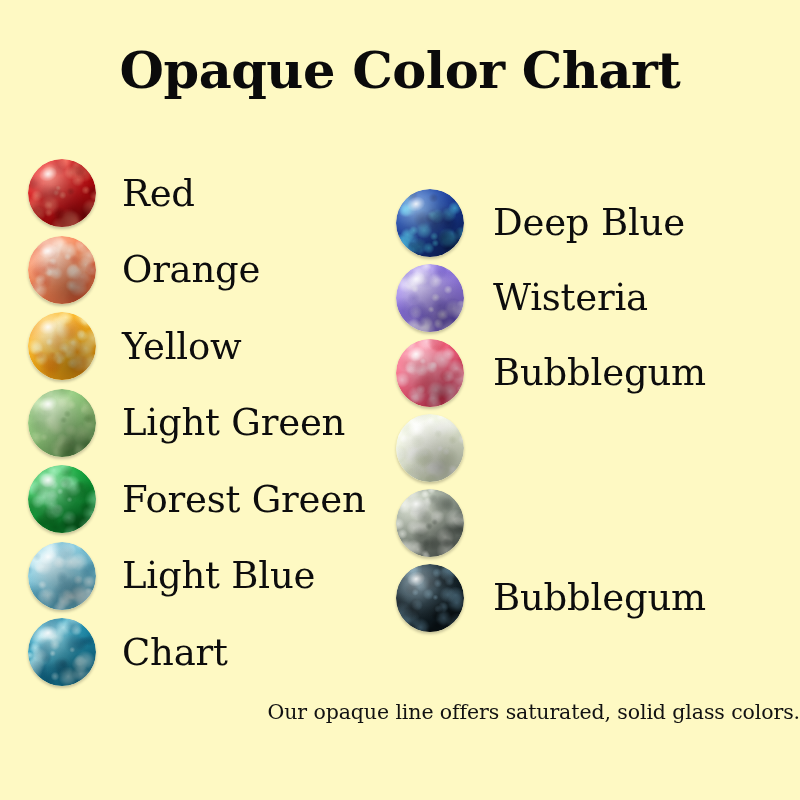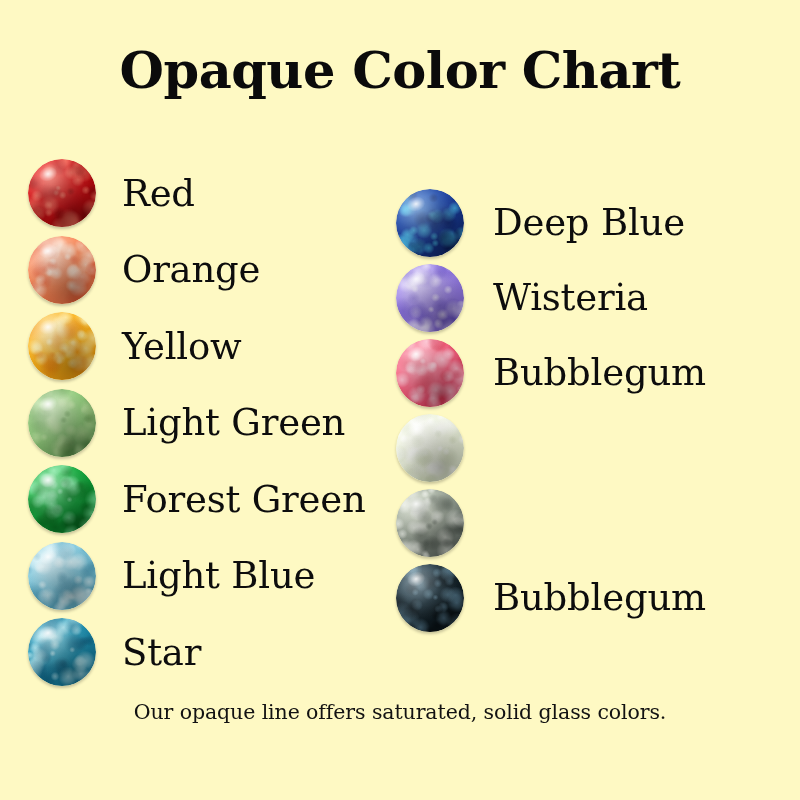--- a/index.html
+++ b/index.html
@@ -115,21 +115,21 @@
     letter-spacing: -0.2px;
   }
   .col-right .swatch-label { margin-left: 29px; }
 
   
   .footnote {
     position: absolute;
     left: 0;
     top: 698px;
     width: 800px;
-    text-align: center;
+    text-align: right;
     font-family: "DejaVu Serif", serif;
     font-size: 20.5px;
     color: #121212;
     line-height: 1.45;
     letter-spacing: -0.1px;
   }
   .footnote div { white-space: nowrap; }
 </style>
 </head>
 <body>
@@ -200,21 +200,21 @@
         <div class="swatch-label">Light Blue</div>
       </div>
       <div class="swatch-row">
         <div class="bead">
           <div class="base" style="background: radial-gradient(circle at 34% 30%, rgb(99, 200, 223) 0%, rgb(30, 147, 180) 46%, rgb(11, 94, 124) 100%);"></div>
           <div class="spec" style="background-image: radial-gradient(circle at 84.4% 63.2%, rgba(199, 238, 247, 0.75) 0%, rgba(199, 238, 247, 0.41) 7.9%, rgba(199, 238, 247, 0) 14.4%), radial-gradient(circle at 39.2% 39.5%, rgba(199, 238, 247, 0.75) 0%, rgba(199, 238, 247, 0.41) 5.1%, rgba(199, 238, 247, 0) 9.3%), radial-gradient(circle at 25.1% 23.7%, rgba(199, 238, 247, 0.75) 0%, rgba(199, 238, 247, 0.41) 6.7%, rgba(199, 238, 247, 0) 12.1%), radial-gradient(circle at 0% 0.7%, rgba(199, 238, 247, 0.75) 0%, rgba(199, 238, 247, 0.41) 3.1%, rgba(199, 238, 247, 0) 5.6%), radial-gradient(circle at 85% 97.2%, rgba(199, 238, 247, 0.75) 0%, rgba(199, 238, 247, 0.41) 4.6%, rgba(199, 238, 247, 0) 8.3%), radial-gradient(circle at 71.2% 17.6%, rgba(199, 238, 247, 0.75) 0%, rgba(199, 238, 247, 0.41) 4.3%, rgba(199, 238, 247, 0) 7.8%), radial-gradient(circle at 10.6% 44%, rgba(199, 238, 247, 0.75) 0%, rgba(199, 238, 247, 0.41) 4.5%, rgba(199, 238, 247, 0) 8.2%), radial-gradient(circle at 67.3% 1.6%, rgba(199, 238, 247, 0.75) 0%, rgba(199, 238, 247, 0.41) 8%, rgba(199, 238, 247, 0) 14.6%), radial-gradient(circle at 5.3% 78.7%, rgba(199, 238, 247, 0.75) 0%, rgba(199, 238, 247, 0.41) 7.1%, rgba(199, 238, 247, 0) 12.9%), radial-gradient(circle at 12.3% 68.7%, rgba(199, 238, 247, 0.75) 0%, rgba(199, 238, 247, 0.41) 6.2%, rgba(199, 238, 247, 0) 11.3%), radial-gradient(circle at 36.3% 52.1%, rgba(199, 238, 247, 0.75) 0%, rgba(199, 238, 247, 0.41) 3.1%, rgba(199, 238, 247, 0) 5.7%), radial-gradient(circle at 75.6% 68.1%, rgba(199, 238, 247, 0.75) 0%, rgba(199, 238, 247, 0.41) 6.4%, rgba(199, 238, 247, 0) 11.6%), radial-gradient(circle at 39.8% 85.7%, rgba(199, 238, 247, 0.75) 0%, rgba(199, 238, 247, 0.41) 3.5%, rgba(199, 238, 247, 0) 6.3%), radial-gradient(circle at 16.2% 54.9%, rgba(199, 238, 247, 0.75) 0%, rgba(199, 238, 247, 0.41) 5.9%, rgba(199, 238, 247, 0) 10.8%), radial-gradient(circle at 59.2% 86.1%, rgba(199, 238, 247, 0.75) 0%, rgba(199, 238, 247, 0.41) 7.8%, rgba(199, 238, 247, 0) 14.1%), radial-gradient(circle at 40.6% 27.1%, rgba(199, 238, 247, 0.75) 0%, rgba(199, 238, 247, 0.41) 7.8%, rgba(199, 238, 247, 0) 14.1%), radial-gradient(circle at 2.2% 54.7%, rgba(199, 238, 247, 0.75) 0%, rgba(199, 238, 247, 0.41) 2.8%, rgba(199, 238, 247, 0) 5.1%), radial-gradient(circle at 95.7% 85%, rgba(199, 238, 247, 0.75) 0%, rgba(199, 238, 247, 0.41) 5.2%, rgba(199, 238, 247, 0) 9.5%), radial-gradient(circle at 76% 62.4%, rgba(199, 238, 247, 0.75) 0%, rgba(199, 238, 247, 0.41) 4.9%, rgba(199, 238, 247, 0) 8.9%), radial-gradient(circle at 36.6% 27.6%, rgba(199, 238, 247, 0.75) 0%, rgba(199, 238, 247, 0.41) 3.8%, rgba(199, 238, 247, 0) 6.9%), radial-gradient(circle at 16.9% 27.1%, rgba(199, 238, 247, 0.75) 0%, rgba(199, 238, 247, 0.41) 6.4%, rgba(199, 238, 247, 0) 11.7%), radial-gradient(circle at 77.6% 81.8%, rgba(199, 238, 247, 0.75) 0%, rgba(199, 238, 247, 0.41) 6%, rgba(199, 238, 247, 0) 10.9%), radial-gradient(circle at 16.4% 58.1%, rgba(199, 238, 247, 0.75) 0%, rgba(199, 238, 247, 0.41) 8.1%, rgba(199, 238, 247, 0) 14.7%), radial-gradient(circle at 7.6% 72%, rgba(199, 238, 247, 0.75) 0%, rgba(199, 238, 247, 0.41) 7.5%, rgba(199, 238, 247, 0) 13.7%), radial-gradient(circle at 52% 14.2%, rgba(199, 238, 247, 0.75) 0%, rgba(199, 238, 247, 0.41) 6.7%, rgba(199, 238, 247, 0) 12.1%), radial-gradient(circle at 65.1% 46.7%, rgba(199, 238, 247, 0.75) 0%, rgba(199, 238, 247, 0.41) 2.9%, rgba(199, 238, 247, 0) 5.2%);"></div>
           <div class="spec2" style="background-image: radial-gradient(circle at 26.1% 41.1%, rgba(11, 94, 124, 0.6) 0%, rgba(11, 94, 124, 0.33) 8%, rgba(11, 94, 124, 0) 14.5%), radial-gradient(circle at 66.7% 11%, rgba(11, 94, 124, 0.6) 0%, rgba(11, 94, 124, 0.33) 6.3%, rgba(11, 94, 124, 0) 11.5%), radial-gradient(circle at 22% 52.7%, rgba(11, 94, 124, 0.6) 0%, rgba(11, 94, 124, 0.33) 7.8%, rgba(11, 94, 124, 0) 14.2%), radial-gradient(circle at 0.3% 39.4%, rgba(11, 94, 124, 0.6) 0%, rgba(11, 94, 124, 0.33) 3.7%, rgba(11, 94, 124, 0) 6.7%), radial-gradient(circle at 27.4% 91.8%, rgba(11, 94, 124, 0.6) 0%, rgba(11, 94, 124, 0.33) 6.8%, rgba(11, 94, 124, 0) 12.4%), radial-gradient(circle at 20.2% 75.8%, rgba(11, 94, 124, 0.6) 0%, rgba(11, 94, 124, 0.33) 9.8%, rgba(11, 94, 124, 0) 17.9%), radial-gradient(circle at 50.2% 69.5%, rgba(11, 94, 124, 0.6) 0%, rgba(11, 94, 124, 0.33) 8.3%, rgba(11, 94, 124, 0) 15%), radial-gradient(circle at 27.2% 58.7%, rgba(11, 94, 124, 0.6) 0%, rgba(11, 94, 124, 0.33) 5.1%, rgba(11, 94, 124, 0) 9.2%), radial-gradient(circle at 31.6% 12.2%, rgba(11, 94, 124, 0.6) 0%, rgba(11, 94, 124, 0.33) 8.1%, rgba(11, 94, 124, 0) 14.8%), radial-gradient(circle at 36.9% 0.1%, rgba(11, 94, 124, 0.6) 0%, rgba(11, 94, 124, 0.33) 9.4%, rgba(11, 94, 124, 0) 17.1%), radial-gradient(circle at 77.5% 38%, rgba(11, 94, 124, 0.6) 0%, rgba(11, 94, 124, 0.33) 5.8%, rgba(11, 94, 124, 0) 10.6%), radial-gradient(circle at 51.8% 67.1%, rgba(11, 94, 124, 0.6) 0%, rgba(11, 94, 124, 0.33) 4.2%, rgba(11, 94, 124, 0) 7.6%), radial-gradient(circle at 45.1% 76.1%, rgba(11, 94, 124, 0.6) 0%, rgba(11, 94, 124, 0.33) 9.8%, rgba(11, 94, 124, 0) 17.8%), radial-gradient(circle at 82.7% 34.1%, rgba(11, 94, 124, 0.6) 0%, rgba(11, 94, 124, 0.33) 4%, rgba(11, 94, 124, 0) 7.2%), radial-gradient(circle at 13.8% 77.3%, rgba(11, 94, 124, 0.6) 0%, rgba(11, 94, 124, 0.33) 7.5%, rgba(11, 94, 124, 0) 13.7%), radial-gradient(circle at 0.7% 17.7%, rgba(11, 94, 124, 0.6) 0%, rgba(11, 94, 124, 0.33) 8.5%, rgba(11, 94, 124, 0) 15.5%), radial-gradient(circle at 68.3% 37.2%, rgba(11, 94, 124, 0.6) 0%, rgba(11, 94, 124, 0.33) 9.4%, rgba(11, 94, 124, 0) 17%), radial-gradient(circle at 89.9% 33.2%, rgba(11, 94, 124, 0.6) 0%, rgba(11, 94, 124, 0.33) 4.2%, rgba(11, 94, 124, 0) 7.6%);"></div>
           <div class="shade"></div>
           <div class="gloss"></div>
         </div>
-        <div class="swatch-label">Star</div>
+        <div class="swatch-label">Chart</div>
       </div>
     </div>
   <div class="col col-right">
       <div class="swatch-row">
         <div class="bead">
           <div class="base" style="background: radial-gradient(circle at 34% 30%, rgb(62, 127, 214) 0%, rgb(26, 63, 160) 46%, rgb(11, 28, 85) 100%);"></div>
           <div class="spec" style="background-image: radial-gradient(circle at 86.8% 97.1%, rgba(63, 200, 240, 0.75) 0%, rgba(63, 200, 240, 0.41) 5.8%, rgba(63, 200, 240, 0) 10.5%), radial-gradient(circle at 93.9% 87.2%, rgba(63, 200, 240, 0.75) 0%, rgba(63, 200, 240, 0.41) 4.5%, rgba(63, 200, 240, 0) 8.1%), radial-gradient(circle at 25.8% 87.8%, rgba(63, 200, 240, 0.75) 0%, rgba(63, 200, 240, 0.41) 3.8%, rgba(63, 200, 240, 0) 6.9%), radial-gradient(circle at 13.2% 31.3%, rgba(63, 200, 240, 0.75) 0%, rgba(63, 200, 240, 0.41) 5.1%, rgba(63, 200, 240, 0) 9.3%), radial-gradient(circle at 77.8% 37.5%, rgba(63, 200, 240, 0.75) 0%, rgba(63, 200, 240, 0.41) 6.2%, rgba(63, 200, 240, 0) 11.2%), radial-gradient(circle at 11.6% 78%, rgba(63, 200, 240, 0.75) 0%, rgba(63, 200, 240, 0.41) 4.5%, rgba(63, 200, 240, 0) 8.2%), radial-gradient(circle at 56.1% 69.7%, rgba(63, 200, 240, 0.75) 0%, rgba(63, 200, 240, 0.41) 3.9%, rgba(63, 200, 240, 0) 7%), radial-gradient(circle at 48.1% 86.7%, rgba(63, 200, 240, 0.75) 0%, rgba(63, 200, 240, 0.41) 4.7%, rgba(63, 200, 240, 0) 8.6%), radial-gradient(circle at 80.2% 73.5%, rgba(63, 200, 240, 0.75) 0%, rgba(63, 200, 240, 0.41) 6.5%, rgba(63, 200, 240, 0) 11.9%), radial-gradient(circle at 33.1% 84.7%, rgba(63, 200, 240, 0.75) 0%, rgba(63, 200, 240, 0.41) 6.7%, rgba(63, 200, 240, 0) 12.2%), radial-gradient(circle at 3.9% 76%, rgba(63, 200, 240, 0.75) 0%, rgba(63, 200, 240, 0.41) 4.8%, rgba(63, 200, 240, 0) 8.8%), radial-gradient(circle at 25.8% 61.1%, rgba(63, 200, 240, 0.75) 0%, rgba(63, 200, 240, 0.41) 4%, rgba(63, 200, 240, 0) 7.3%), radial-gradient(circle at 41.3% 60.8%, rgba(63, 200, 240, 0.75) 0%, rgba(63, 200, 240, 0.41) 8.1%, rgba(63, 200, 240, 0) 14.7%), radial-gradient(circle at 17.4% 28.8%, rgba(63, 200, 240, 0.75) 0%, rgba(63, 200, 240, 0.41) 6.5%, rgba(63, 200, 240, 0) 11.9%), radial-gradient(circle at 60.4% 40%, rgba(63, 200, 240, 0.75) 0%, rgba(63, 200, 240, 0.41) 7%, rgba(63, 200, 240, 0) 12.7%), radial-gradient(circle at 18.2% 75.4%, rgba(63, 200, 240, 0.75) 0%, rgba(63, 200, 240, 0.41) 7.6%, rgba(63, 200, 240, 0) 13.8%), radial-gradient(circle at 13.8% 89.4%, rgba(63, 200, 240, 0.75) 0%, rgba(63, 200, 240, 0.41) 6.1%, rgba(63, 200, 240, 0) 11.1%), radial-gradient(circle at 57.8% 79.6%, rgba(63, 200, 240, 0.75) 0%, rgba(63, 200, 240, 0.41) 3.1%, rgba(63, 200, 240, 0) 5.7%), radial-gradient(circle at 11% 6%, rgba(63, 200, 240, 0.75) 0%, rgba(63, 200, 240, 0.41) 7.4%, rgba(63, 200, 240, 0) 13.5%), radial-gradient(circle at 76.1% 72.2%, rgba(63, 200, 240, 0.75) 0%, rgba(63, 200, 240, 0.41) 8.1%, rgba(63, 200, 240, 0) 14.7%), radial-gradient(circle at 53.1% 39.4%, rgba(63, 200, 240, 0.75) 0%, rgba(63, 200, 240, 0.41) 5.1%, rgba(63, 200, 240, 0) 9.2%), radial-gradient(circle at 16.8% 67.5%, rgba(63, 200, 240, 0.75) 0%, rgba(63, 200, 240, 0.41) 5.3%, rgba(63, 200, 240, 0) 9.7%), radial-gradient(circle at 86.2% 28.3%, rgba(63, 200, 240, 0.75) 0%, rgba(63, 200, 240, 0.41) 4.8%, rgba(63, 200, 240, 0) 8.8%), radial-gradient(circle at 9.1% 86.6%, rgba(63, 200, 240, 0.75) 0%, rgba(63, 200, 240, 0.41) 5.2%, rgba(63, 200, 240, 0) 9.4%), radial-gradient(circle at 87.3% 4.9%, rgba(63, 200, 240, 0.75) 0%, rgba(63, 200, 240, 0.41) 4.5%, rgba(63, 200, 240, 0) 8.1%), radial-gradient(circle at 96.9% 66.2%, rgba(63, 200, 240, 0.75) 0%, rgba(63, 200, 240, 0.41) 5.4%, rgba(63, 200, 240, 0) 9.9%);"></div>
           <div class="spec2" style="background-image: radial-gradient(circle at 48.5% 43.1%, rgba(11, 28, 85, 0.6) 0%, rgba(11, 28, 85, 0.33) 4.9%, rgba(11, 28, 85, 0) 8.9%), radial-gradient(circle at 55% 13.1%, rgba(11, 28, 85, 0.6) 0%, rgba(11, 28, 85, 0.33) 3.9%, rgba(11, 28, 85, 0) 7.1%), radial-gradient(circle at 28.8% 89.3%, rgba(11, 28, 85, 0.6) 0%, rgba(11, 28, 85, 0.33) 4.1%, rgba(11, 28, 85, 0) 7.4%), radial-gradient(circle at 90.8% 64.9%, rgba(11, 28, 85, 0.6) 0%, rgba(11, 28, 85, 0.33) 3.7%, rgba(11, 28, 85, 0) 6.8%), radial-gradient(circle at 93.5% 81.4%, rgba(11, 28, 85, 0.6) 0%, rgba(11, 28, 85, 0.33) 8.6%, rgba(11, 28, 85, 0) 15.7%), radial-gradient(circle at 63.4% 41.7%, rgba(11, 28, 85, 0.6) 0%, rgba(11, 28, 85, 0.33) 6.7%, rgba(11, 28, 85, 0) 12.1%), radial-gradient(circle at 38.3% 44.2%, rgba(11, 28, 85, 0.6) 0%, rgba(11, 28, 85, 0.33) 8.6%, rgba(11, 28, 85, 0) 15.7%), radial-gradient(circle at 34.5% 82.2%, rgba(11, 28, 85, 0.6) 0%, rgba(11, 28, 85, 0.33) 5.4%, rgba(11, 28, 85, 0) 9.8%), radial-gradient(circle at 76.1% 49.2%, rgba(11, 28, 85, 0.6) 0%, rgba(11, 28, 85, 0.33) 8.9%, rgba(11, 28, 85, 0) 16.2%), radial-gradient(circle at 72.1% 70.7%, rgba(11, 28, 85, 0.6) 0%, rgba(11, 28, 85, 0.33) 6.5%, rgba(11, 28, 85, 0) 11.8%), radial-gradient(circle at 73.2% 39.7%, rgba(11, 28, 85, 0.6) 0%, rgba(11, 28, 85, 0.33) 8.8%, rgba(11, 28, 85, 0) 16%), radial-gradient(circle at 84.2% 81.7%, rgba(11, 28, 85, 0.6) 0%, rgba(11, 28, 85, 0.33) 7.4%, rgba(11, 28, 85, 0) 13.5%), radial-gradient(circle at 23.7% 83.7%, rgba(11, 28, 85, 0.6) 0%, rgba(11, 28, 85, 0.33) 3.5%, rgba(11, 28, 85, 0) 6.3%), radial-gradient(circle at 56.2% 40.5%, rgba(11, 28, 85, 0.6) 0%, rgba(11, 28, 85, 0.33) 8.4%, rgba(11, 28, 85, 0) 15.3%), radial-gradient(circle at 57.5% 50.9%, rgba(11, 28, 85, 0.6) 0%, rgba(11, 28, 85, 0.33) 9.4%, rgba(11, 28, 85, 0) 17%), radial-gradient(circle at 23.3% 8.7%, rgba(11, 28, 85, 0.6) 0%, rgba(11, 28, 85, 0.33) 4.4%, rgba(11, 28, 85, 0) 8%), radial-gradient(circle at 74.6% 70.8%, rgba(11, 28, 85, 0.6) 0%, rgba(11, 28, 85, 0.33) 5.4%, rgba(11, 28, 85, 0) 9.9%), radial-gradient(circle at 78.1% 84.5%, rgba(11, 28, 85, 0.6) 0%, rgba(11, 28, 85, 0.33) 5.7%, rgba(11, 28, 85, 0) 10.3%);"></div>
           <div class="shade"></div>
           <div class="gloss"></div>

